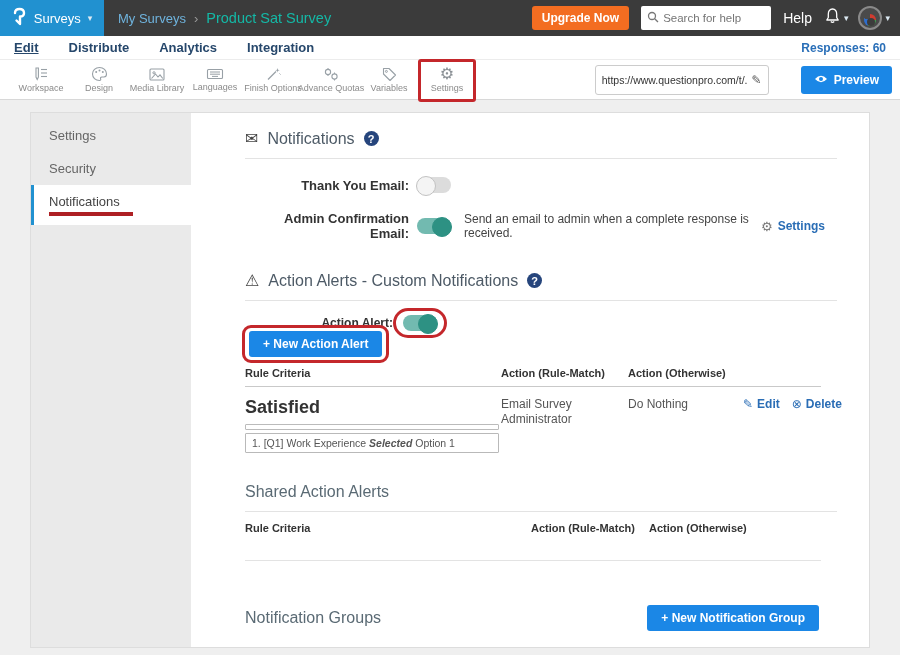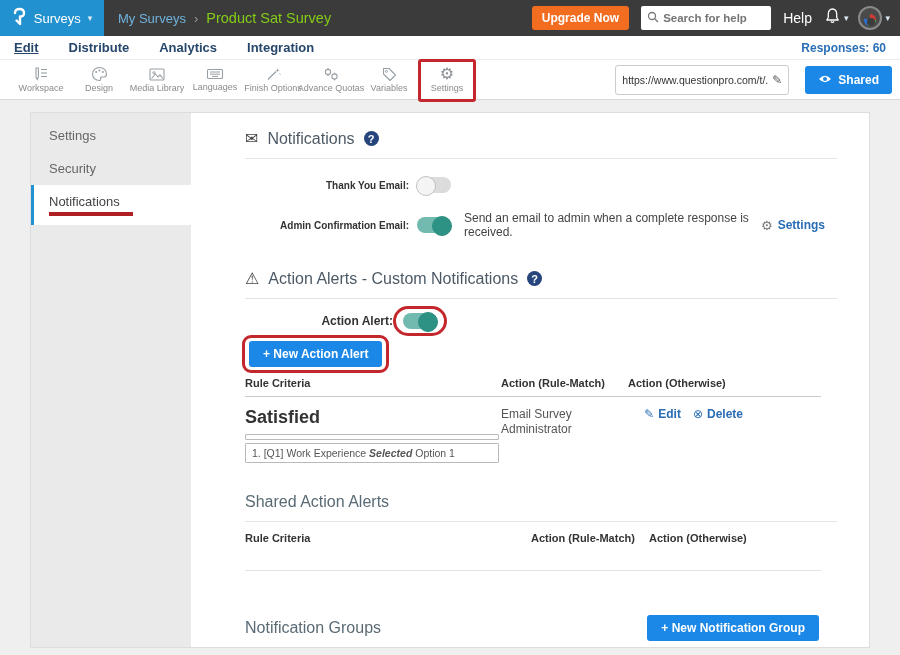--- a/index.html
+++ b/index.html
@@ -9,46 +9,46 @@
 
   
   .topbar { height:36px; background:#3b3b3b; display:flex; align-items:center; color:#fff; }
   .logo-area { width:104px; height:36px; background:#2191d0; display:flex; align-items:center; justify-content:center; gap:7px; flex:none; }
   .logo-mark { font-size:19px; font-weight:bold; line-height:1; }
   .menu-label { font-size:13px; }
   .caret { font-size:9px; color:#dce9f3; }
   .crumbs { display:flex; align-items:center; gap:8px; margin-left:14px; }
   .crumb-parent { color:#6fb3dd; font-size:13px; }
   .crumb-sep { color:#9a9a9a; font-size:13px; }
-  .crumb-current { color:#84cc16; font-size:14.5px; }
+  .crumb-current { color:#14b8a6; font-size:14.5px; }
   .topbar-spacer { flex:1; }
   .upgrade-btn { background:#f36d21; color:#fff; font-size:12px; font-weight:bold; padding:5px 10px; border-radius:3px; border:none; }
   .help-search { width:130px; height:24px; background:#fff; border-radius:2px; margin:0 12px; display:flex; align-items:center; padding:0 6px; gap:4px; }
-  .help-search input { border:none; outline:none; width:100px; font-size:11.5px; color:#444; font-family:inherit;font-weight:bold; }
+  .help-search input { border:none; outline:none; width:100px; font-size:11.5px; color:#444; font-family:inherit; }
   .help-label { font-size:14px; margin-right:12px; }
   .bell-wrap { display:flex; align-items:center; gap:3px; margin-right:10px; }
   .avatar-wrap { display:flex; align-items:center; gap:3px; margin-right:10px; }
   .avatar { width:24px; height:24px; border-radius:50%; background:#4a4a4a; border:2px solid #8a8a8a; position:relative; overflow:hidden; }
   .avatar .gauge { position:absolute; left:4px; top:6px; width:12px; height:12px; border-radius:50%;
                    background:conic-gradient(#d23b2f 0 25%, #3fa34d 25% 55%, #2d6fd0 55% 80%, #4a4a4a 80% 100%); }
   .avatar .gauge-mask { position:absolute; left:7px; top:10px; width:8px; height:8px; border-radius:50%; background:#3c3c3c; }
 
   
   .navrow { height:24px; background:#fff; display:flex; align-items:center; padding:0 14px; border-bottom:1px solid #ececec; }
   .navtab { font-size:13px; font-weight:bold; color:#26476b; margin-right:30px; text-decoration:none; }
   .navtab.active { text-decoration:underline; }
   .responses { margin-left:auto; color:#2a6fb8; font-size:12px; font-weight:bold; }
 
   
   .toolbar { height:40px; background:#fff; border-bottom:1px solid #d8d8d8; display:flex; align-items:center; padding-left:12px; }
   .tool-item { width:58px; height:40px; display:flex; flex-direction:column; align-items:center; justify-content:center; gap:1px; position:relative; }
   .tool-item svg { display:block; }
   .tool-label { font-size:9px; color:#8b8b8b; white-space:nowrap; }
   .gear-glyph { font-size:16px; line-height:16px; color:#8a9095; }
-  .toolbar-right { margin-left:auto; display:flex; align-items:center; gap:16px; padding-right:8px; }
+  .toolbar-right { margin-left:auto; display:flex; align-items:center; gap:32px; padding-right:8px; }
   .url-box { width:174px; height:30px; background:#fff; border:1px solid #ccc; border-radius:3px; display:flex; align-items:center; padding:0 6px; gap:4px; }
   .url-box input { border:none; outline:none; flex:1; font-size:10.5px; color:#333; font-family:inherit; min-width:0; }
   .pencil { font-size:12px; color:#555; }
   .preview-btn { background:#1b87e6; border:none; color:#fff; font-size:12px; font-weight:bold; padding:7px 13px; border-radius:3px; display:flex; align-items:center; gap:6px; }
 
   
   .ann { position:absolute; border:3px solid #c4272b; pointer-events:none; }
   .ann-tool { inset:-1px 0 -2px 0; border-radius:3px; }
   .ann-pill { inset:-7px -10px; border-radius:16px; }
   .ann-btn { inset:-6px -7px; border-radius:9px; }
@@ -61,34 +61,34 @@
   .side-item { padding:9px 18px; font-size:13px; color:#666; }
   .side-item.active { background:#fff; border-left:3px solid #2191d0; padding-left:15px; color:#444; }
   .main { flex:1; padding:16px 32px 0 54px; min-width:0; }
 
   .sec-head { display:flex; align-items:center; gap:9px; font-size:16px; color:#4d5a66; }
   .sec-icon { font-size:16px; color:#444; }
   .help-badge { width:15px; height:15px; border-radius:50%; background:#26457c; color:#fff; font-size:11px; font-weight:bold; display:inline-flex; align-items:center; justify-content:center; }
   .divider { border-bottom:1px solid #e3e3e3; margin-top:10px; }
 
   .form-row { display:flex; align-items:center; margin-top:18px; }
-  .form-label { width:164px; text-align:right; font-size:10px; font-weight:bold; color:#333; flex:none; }
+  .form-label { width:164px; text-align:right; font-size:13px; font-weight:bold; color:#333; flex:none; }
   .toggle { display:inline-block; width:34px; height:16px; border-radius:9px; background:#dcdcdc; position:relative; flex:none; margin-left:8px; }
   .toggle::after { content:""; position:absolute; top:-1px; left:-1px; width:18px; height:18px; border-radius:50%; background:#f4f4f4; border:1px solid #c2c2c2; }
   .toggle[data-state="on"] { background:#72bab0; }
   .toggle[data-state="on"]::after { left:auto; right:-1px; background:#2d9183; border-color:#2d9183; }
   .form-desc { font-size:12px; color:#444; margin-left:13px; }
   .settings-link { margin-left:auto; margin-right:12px; display:flex; align-items:center; gap:5px; font-size:12px; font-weight:bold; color:#2a6db5; text-decoration:none; }
   .settings-link .gear-sm { color:#777; font-size:13px; }
 
   .sec2 { margin-top:30px; }
   .toggle-row { display:flex; align-items:center; margin-top:14px; }
   .toggle-row .lbl { width:148px; text-align:right; font-size:12px; font-weight:bold; color:#333; }
   .pill-wrap { position:relative; margin-left:10px; display:inline-flex; }
-  .btn-row { margin-top:12px; margin-left:4px; display:inline-flex; position:relative; }
+  .btn-row { margin-left:4px; display:inline-flex; position:relative; }
   .blue-btn { background:#1b87e6; border:none; color:#fff; font-size:12px; font-weight:bold; padding:6px 14px; border-radius:3px; white-space:nowrap; }
   .grid-table { width:576px; margin-top:10px; }
   .t-head { display:grid; font-size:11px; font-weight:bold; color:#333; padding-bottom:7px; border-bottom:1px solid #c9c9c9; }
   .t1 { grid-template-columns:256px 127px 115px 1fr; }
   .t2 { grid-template-columns:286px 118px 1fr; }
   .t-row { display:grid; padding-top:10px; font-size:12px; color:#555; }
   .cell-status { font-weight:bold; color:#333; font-size:18px; }
   .criteria-strip { height:6px; border:1px solid #bbb; border-radius:1px; margin-top:6px; width:254px; }
   .criteria-box { border:1px solid #b9b9b9; border-radius:1px; margin-top:3px; width:254px; padding:3px 6px; font-size:10.5px; color:#555; white-space:nowrap; overflow:hidden; }
   .criteria-box b i { font-style:italic; }
@@ -245,21 +245,21 @@
   <div class="toolbar-right">
     <div class="url-box" data-interactable="true">
       <input type="text" data-interactable="true" value="https://www.questionpro.com/t/." style="">
       <span class="pencil" data-interactable="true">✎</span>
     </div>
     <button class="preview-btn" data-interactable="true">
       <span data-interactable="false"><svg width="14" height="10" viewBox="0 0 14 10">
             <path d="M1 5 Q7 -1.5 13 5 Q7 11.5 1 5 Z" fill="#ffffff"></path>
             <circle cx="7" cy="5" r="2" fill="#1b87e6"></circle>
           </svg></span>
-      <span data-interactable="false">Shared</span>
+      <span data-interactable="false">Preview</span>
     </button>
   </div>
 </div>
 
 <div class="content">
   <div class="card" data-interactable="false">
 
     <div class="sidebar" data-interactable="false">
       <div class="side-item" data-interactable="true">Settings</div>
       <div class="side-item" data-interactable="true">Security</div>
@@ -321,20 +321,21 @@
             <span data-interactable="false">Action (Otherwise)</span>
             <span></span>
           </div>
           <div class="t-row t1" data-interactable="false">
             <div>
               <div class="cell-status" data-interactable="false">Satisfied</div>
               <div class="criteria-strip" data-interactable="false"></div>
               <div class="criteria-box" data-interactable="false"><span>1. [Q1] Work Experience </span><b><i>Selected</i></b><span> Option 1</span></div>
             </div>
             <div class="cell-wrap" data-interactable="false">Email Survey Administrator</div>
+            <div data-interactable="false">Do Nothing</div>
             <div class="row-actions">
               <a class="link" data-interactable="true">
                   <span class="ic" data-interactable="false">✎</span>
                   <span data-interactable="false">Edit</span>
                 </a>
               <a class="link" data-interactable="true">
                   <span class="ic" data-interactable="false">⊗</span>
                   <span data-interactable="false">Delete</span>
                 </a>
             </div>

